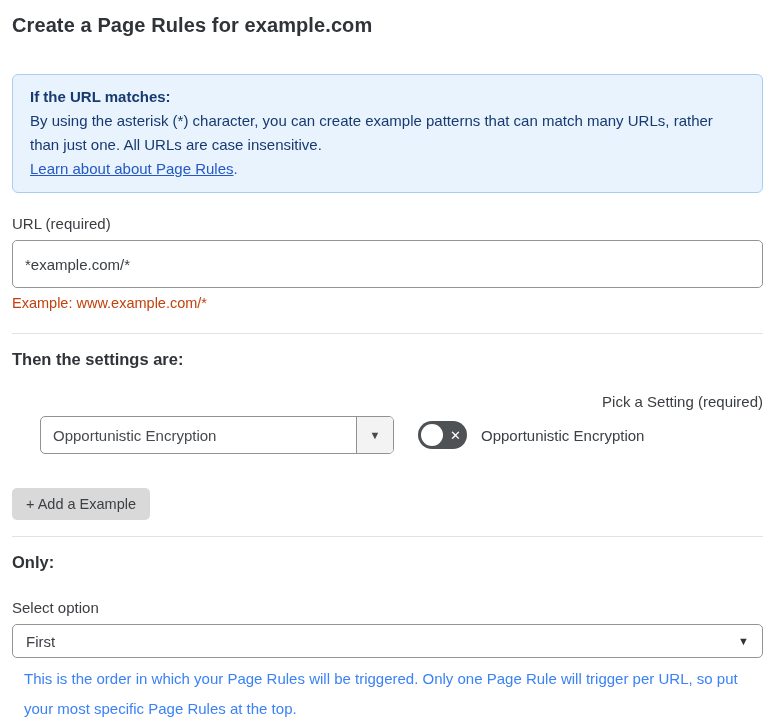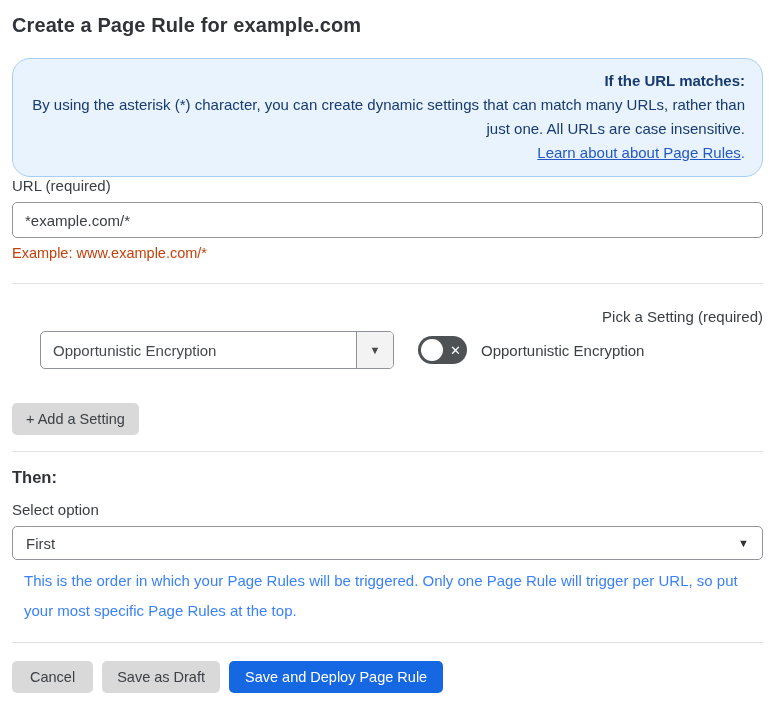--- a/index.html
+++ b/index.html
@@ -16,47 +16,46 @@
     margin-top: 12px;
     font-size: 20px;
     font-weight: 700;
     line-height: 26px;
     color: #303438;
     letter-spacing: .1px;
   }
 
   
   .callout {
-    margin-top: 20px;
+    margin-top: 36px;
     background: #e8f3fe;
     border: 1px solid #a9cdf2;
-    border-radius: 18px;
+    border-radius: 6px;
     padding: 10px 17px 11px;
     color: #173a70;
     font-size: 15px;
     line-height: 24px;
-    text-align: right;
   }
   .callout-heading { font-weight: 700; }
   .callout-link {
     color: #2458c5;
     text-decoration: underline;
     cursor: pointer;
   }
   .callout-period { color: #2458c5; text-decoration: none; }
 
   
-  .field-label { font-size: 15px; color: #3a3e42; }
+  .field-label { margin-top: 22px; font-size: 15px; color: #3a3e42; }
   .hint { margin-top: 7px; font-size: 14.5px; color: #c2410c; }
 
   .text-input {
     display: block;
     margin-top: 8px;
     width: 751px;
-    height: 36px;
+    height: 48px;
     border: 1px solid #919599;
     border-radius: 5px;
     padding: 0 12px;
     font-size: 15px;
     font-family: inherit;
     color: #3c4045;
     background: #fff;
     outline: none;
   }
 
@@ -168,58 +167,59 @@
     background: #1567e2;
     color: #ffffff;
     padding: 8px 16px;
   }
 </style>
 </head>
 <body>
 
 <div class="container">
 
-  <h1 class="page-title">Create a Page Rule for example.com</h1>
+  <h1 class="page-title">Create a Page Rules for example.com</h1>
 
   <div class="callout">
     <div class="callout-heading">If the URL matches:</div>
-    <div class="callout-body">By using the asterisk (*) character, you can create dynamic settings that can match many URLs, rather than just one. All URLs are case insensitive.</div>
+    <div class="callout-body">By using the asterisk (*) character, you can create example patterns that can match many URLs, rather than just one. All URLs are case insensitive.</div>
     <div><a class="callout-link">Learn about about Page Rules</a><span class="callout-period">.</span></div>
   </div>
 
   <div class="field-label">URL (required)</div>
   <input class="text-input" type="text" value="*example.com/*" style="">
   <div class="hint">Example: www.example.com/*</div>
 
   <hr class="divider">
 
+  <h2 class="section-heading">Then the settings are:</h2>
 
   <div class="field-label spaced">Pick a Setting (required)</div>
 
   <div class="setting-row">
     <div class="custom-select">
       <span class="value">Opportunistic Encryption</span>
       <span class="arrow-box">
           <span>▼</span>
         </span>
     </div>
     <div class="toggle">
       <span class="knob"></span>
       <span class="x-glyph">✕</span>
     </div>
     <span class="toggle-label">Opportunistic Encryption</span>
   </div>
 
-  <button class="btn add-setting-btn">+ Add a Setting</button>
+  <button class="btn add-setting-btn">+ Add a Example</button>
 
   <hr class="divider tight">
 
-  <h2 class="section-heading">Then:</h2>
-
-  <div class="field-label" style="margin-top:14px;">Select option</div>
+  <h2 class="section-heading">Only:</h2>
+
+  <div class="field-label" style="margin-top:27px;">Select option</div>
 
   <div class="full-select">
     <span>First</span>
     <span class="arrow">▼</span>
   </div>
 
   <p class="order-desc">This is the order in which your Page Rules will be triggered. Only one Page Rule will trigger per URL, so put your most specific Page Rules at the top.</p>
 
   <hr class="divider tight">
 

